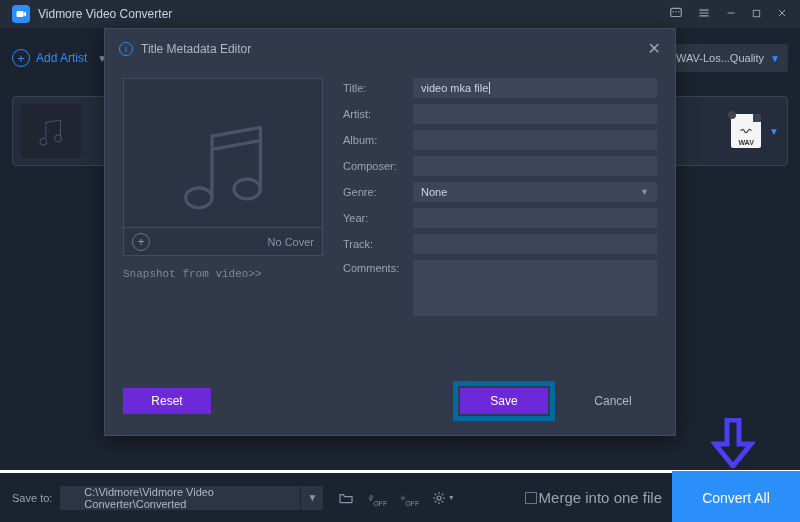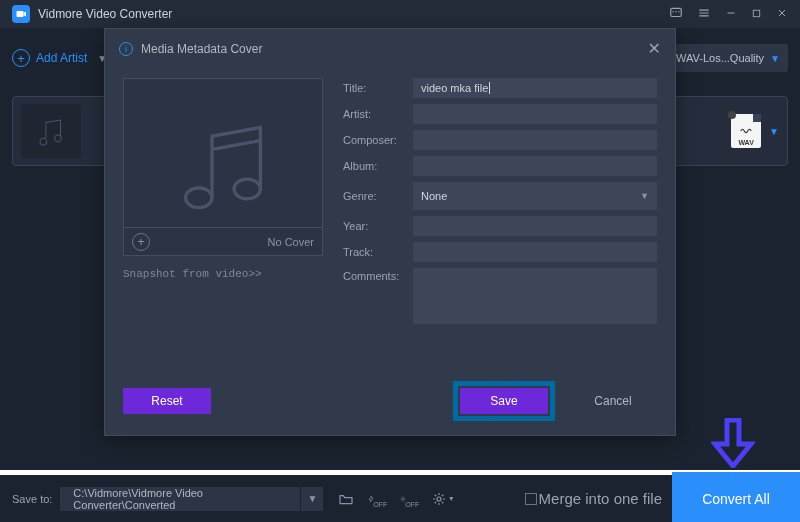--- a/index.html
+++ b/index.html
@@ -43,36 +43,36 @@
   .cover-box { width:200px; height:178px; border:1px solid #444d60; background:#2b3444; display:flex; align-items:center; justify-content:center; position:relative;}
   .cover-footer { position:absolute; bottom:0; left:0; right:0; height:28px; border-top:1px solid #444d60; display:flex; align-items:center; padding:0 8px; justify-content:space-between;}
   .add-cover { width:18px; height:18px; border:1px solid #6b7486; border-radius:50%; display:flex; align-items:center; justify-content:center; color:#8a94a6; font-size:12px; cursor:pointer;}
   .nocover { font-size:11px; color:#8a94a6;}
   .snapshot { margin-top:12px; font-size:11px; color:#7e8899; cursor:pointer;font-family:Liberation Mono, monospace;}
 
   .fields-col { flex:1; }
   .field-row { display:flex; align-items:center; margin-bottom:6px; }
   .field-label { width:70px; font-size:11px; color:#9aa3b2; }
   .field-input { flex:1; height:20px; background:#3d4658; border:none; color:#cfd5e0; font-size:11px; padding:0 8px; outline:none;}
-  .field-select { flex:1; height:28px; background:#3d4658; display:flex; align-items:center; padding:0 8px; font-size:11px; color:#cfd5e0; justify-content:space-between; cursor:pointer;}
+  .field-select { flex:1; height:20px; background:#3d4658; display:flex; align-items:center; padding:0 8px; font-size:11px; color:#cfd5e0; justify-content:space-between; cursor:pointer;}
   .field-textarea { flex:1; height:56px; background:#3d4658; border:none; resize:none; color:#cfd5e0; font-size:11px; padding:6px 8px; outline:none;}
   .comments-row { align-items:flex-start; }
   .comments-row .field-label { padding-top:2px;}
   .cursor-caret { display:inline-block; width:1px; height:12px; background:#cfd5e0; margin-left:1px; vertical-align:middle;}
 
   .dialog-footer { position:absolute; bottom:14px; left:0; right:0; display:flex; align-items:center; padding:0 18px;}
   .btn { height:26px; min-width:88px; display:flex; align-items:center; justify-content:center; font-size:12px; cursor:pointer;}
   .btn-blue { background:#6d28d9; color:#fff;}
   .btn-plain { background:transparent; color:#b0b7c4;}
   .save-highlight { border:5px solid #0369a1; padding:2px;}
 
   
-  .bottombar { position:absolute; bottom:0; left:0; right:0; height:52px; background:#1b2330; border-top:5px solid #ffffff; display:flex; align-items:center; padding:0 0 0 12px;}
+  .bottombar { position:absolute; bottom:0; left:0; right:0; height:52px; background:#1b2330; border-top:3px solid #ffffff; display:flex; align-items:center; padding:0 0 0 12px;}
   .savelabel { font-size:11px; color:#9aa3b2; margin-right:8px;}
-  .savepath { height:24px; width:240px; background:#2d3545; display:flex; align-items:center; padding:0 13px; font-size:11px; color:#b0b7c4;}
+  .savepath { height:24px; width:240px; background:#2d3545; display:flex; align-items:center; padding:0 24px; font-size:11px; color:#b0b7c4;}
   .path-caret { width:22px; height:24px; background:#2d3545; display:flex; align-items:center; justify-content:center; color:#8a94a6; font-size:10px; cursor:pointer; margin-left:1px;}
   .bottom-icons { display:flex; gap:10px; margin-left:12px;}
   .bicon { width:22px; height:22px; display:flex; align-items:center; justify-content:center; color:#8a94a6; cursor:pointer;}
   .merge { margin-left:auto; margin-right:10px; display:flex; align-items:center; gap:2px; font-size:15px; color:#9aa3b2; cursor:pointer;}
   .checkbox { width:12px; height:12px; border:1px solid #6b7486;}
   .convert-all { height:54px; width:128px; background:#2a8efb; color:#fff; font-size:14px; display:flex; align-items:center; justify-content:center; cursor:pointer;}
 
   
   .annotation-arrow { position:absolute; top:418px; left:711px; pointer-events:none;}
 
@@ -145,21 +145,21 @@
         </svg>
       <span class="flabel">WAV</span>
     </div>
     <span class="format-caret">▼</span>
   </div>
 </div>
 
 <div class="dialog">
   <div class="dialog-header">
     <span class="info">i</span>
-    <span class="dialog-title">Media Metadata Cover</span>
+    <span class="dialog-title">Title Metadata Editor</span>
     <span class="dialog-close">✕</span>
   </div>
 
   <div class="dialog-body">
     <div class="cover-col">
       <div class="cover-box">
         <svg width="120" height="110" viewBox="0 0 100 100" class="music-note-svg">
           <ellipse cx="28" cy="78" rx="12" ry="9"></ellipse>
           <ellipse cx="72" cy="70" rx="12" ry="9"></ellipse>
           <path d="M40 77 V22 L84 14 V69"></path>
@@ -179,25 +179,25 @@
         <div class="field-input" style="display:flex;align-items:center;">
             <span>video mka file</span>
             <span class="cursor-caret"></span>
           </div>
       </div>
       <div class="field-row">
         <div class="field-label">Artist:</div>
         <input class="field-input" value="" style="">
       </div>
       <div class="field-row">
+        <div class="field-label">Album:</div>
+        <input class="field-input" value="" style="">
+      </div>
+      <div class="field-row">
         <div class="field-label">Composer:</div>
-        <input class="field-input" value="" style="">
-      </div>
-      <div class="field-row">
-        <div class="field-label">Album:</div>
         <input class="field-input" value="" style="">
       </div>
       <div class="field-row">
         <div class="field-label">Genre:</div>
         <div class="field-select">
           <span>None</span>
           <span style="color:#8a94a6;font-size:9px;">▼</span>
         </div>
       </div>
       <div class="field-row">

